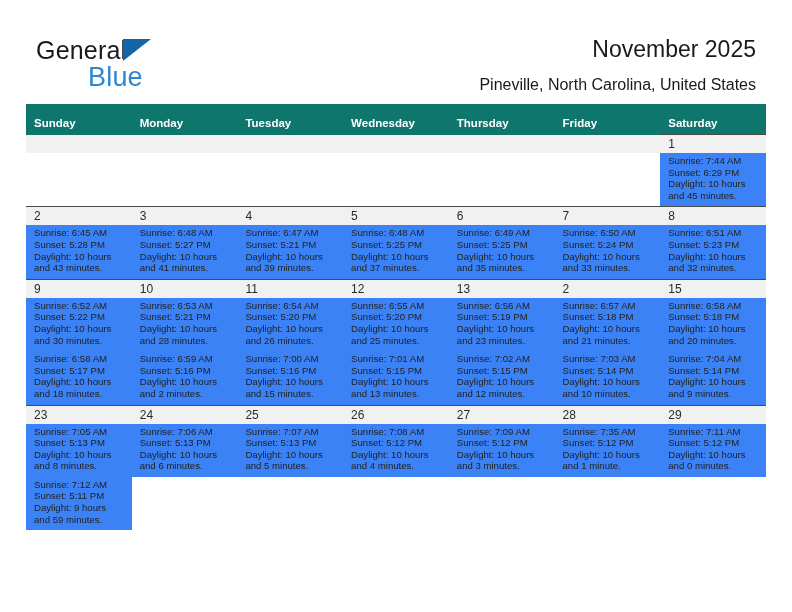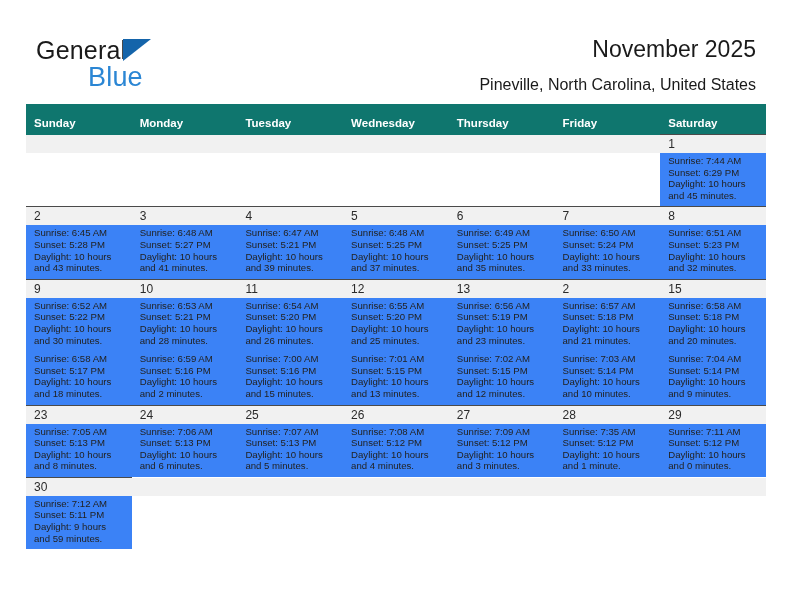--- a/index.html
+++ b/index.html
@@ -397,29 +397,20 @@
             <span class="info-line">Daylight: 10 hours</span>
             <span class="info-line">and 1 minute.</span>
           </td>
           <td>
             <span class="info-line">Sunrise: 7:11 AM</span>
             <span class="info-line">Sunset: 5:12 PM</span>
             <span class="info-line">Daylight: 10 hours</span>
             <span class="info-line">and 0 minutes.</span>
           </td>
         </tr>
-        <tr class="daynum-row">
-          <td>30</td>
-          <td class="empty"></td>
-          <td class="empty"></td>
-          <td class="empty"></td>
-          <td class="empty"></td>
-          <td class="empty"></td>
-          <td class="empty"></td>
-        </tr>
         <tr class="info-row">
           <td>
             <span class="info-line">Sunrise: 7:12 AM</span>
             <span class="info-line">Sunset: 5:11 PM</span>
             <span class="info-line">Daylight: 9 hours</span>
             <span class="info-line">and 59 minutes.</span>
           </td>
           <td class="empty"></td>
           <td class="empty"></td>
           <td class="empty"></td>

